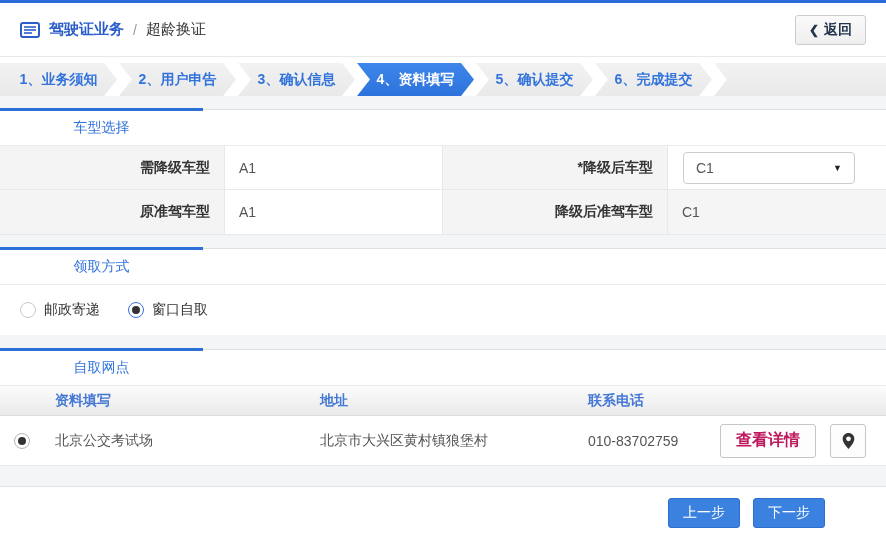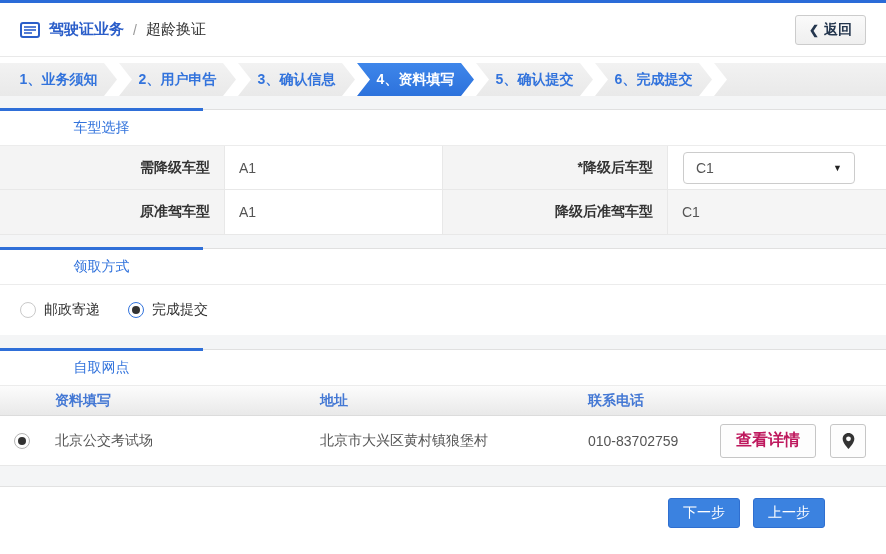--- a/index.html
+++ b/index.html
@@ -166,21 +166,21 @@
     </div>
     <div class="radio-row">
       <span class="radio-opt">
         <span class="radio"></span>
         <span class="radio-label">邮政寄递</span>
       </span>
       <span class="radio-opt">
         <span class="radio ring-blue">
             <span class="dot"></span>
           </span>
-        <span class="radio-label">完成提交</span>
+        <span class="radio-label">窗口自取</span>
       </span>
     </div>
   </section>
 
   <div class="gap14"></div>
 
   <section class="card">
     <div class="card-head">
       <span class="card-title">自取网点</span>
     </div>
@@ -209,17 +209,17 @@
             </svg>
           </span>
         </button>
       </span>
     </div>
   </section>
 
   <div class="gap20"></div>
 
   <div class="footer">
+    <button class="nav-btn">上一步</button>
     <button class="nav-btn">下一步</button>
-    <button class="nav-btn">上一步</button>
   </div>
 
 </div>
 
 </body></html>

